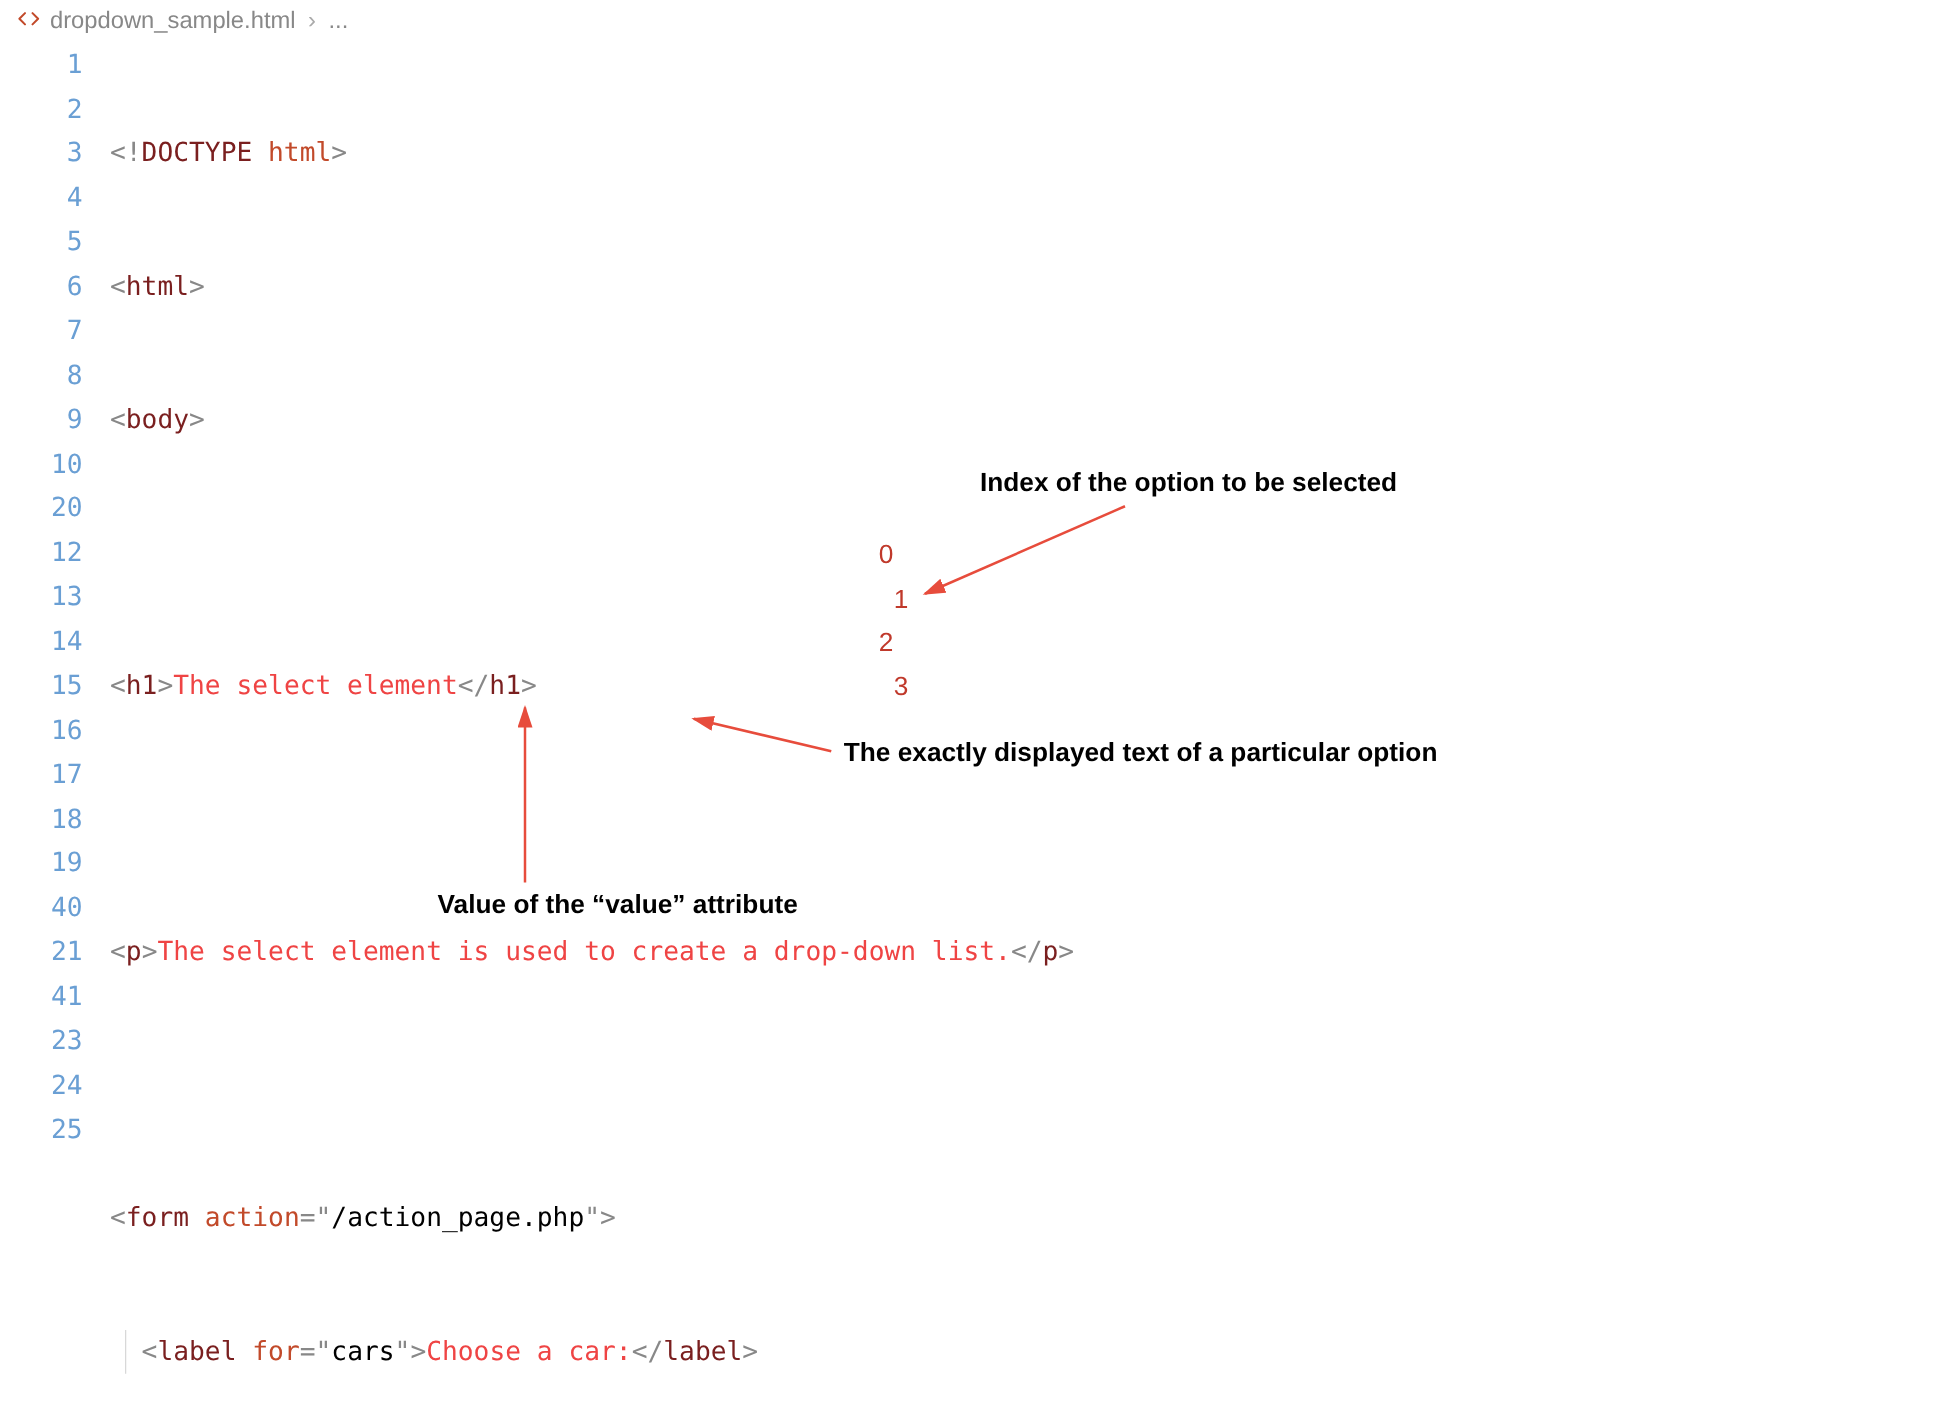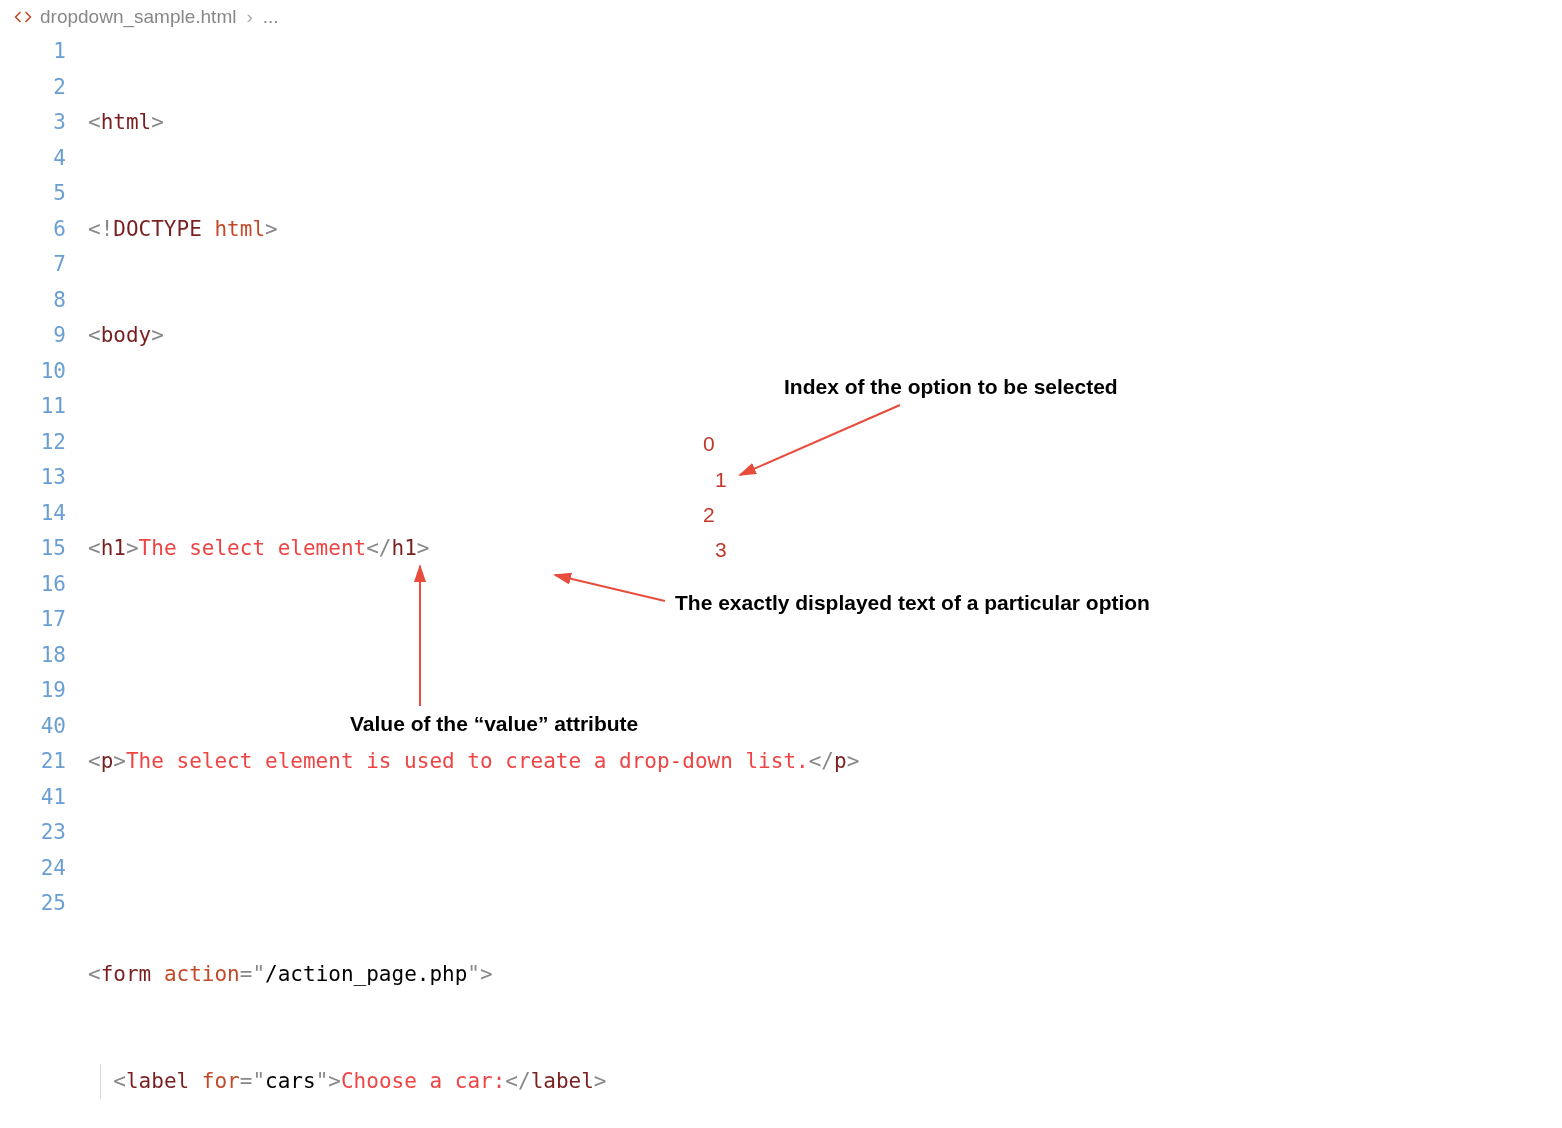--- a/index.html
+++ b/index.html
@@ -11,21 +11,20 @@
     font-size: 21px;
     width: 1562px;
     height: 1128px;
     position: relative;
     overflow: hidden;
   }
 
   
   .breadcrumb {
     display: flex;
-    align-items: center;
     gap: 8px;
     padding: 6px 14px 2px 14px;
     font-family: -apple-system, BlinkMacSystemFont, "Segoe UI", sans-serif;
     font-size: 19px;
     color: #888;
   }
   .breadcrumb .crumb-icon svg { display:block }
   .breadcrumb .crumb-sep { color:#aaa; margin:0 2px }
   .breadcrumb .crumb-file { color:#888 }
   .breadcrumb .crumb-dots { color:#888 }
@@ -114,40 +113,40 @@
     <div>1</div>
     <div>2</div>
     <div>3</div>
     <div>4</div>
     <div>5</div>
     <div>6</div>
     <div>7</div>
     <div>8</div>
     <div>9</div>
     <div>10</div>
-    <div>11</div>
+    <div>20</div>
     <div>12</div>
     <div>13</div>
     <div>14</div>
     <div>15</div>
     <div>16</div>
     <div>17</div>
     <div>18</div>
     <div>19</div>
     <div>40</div>
     <div>21</div>
     <div>41</div>
     <div>23</div>
     <div>24</div>
     <div>25</div>
   </div>
 
   <div class="code">
+    <div class="line"><span class="p">&lt;!</span><span class="doct">DOCTYPE</span><span class="attr"> html</span><span class="p">&gt;</span></div>
     <div class="line"><span class="p">&lt;</span><span class="tag">html</span><span class="p">&gt;</span></div>
-    <div class="line"><span class="p">&lt;!</span><span class="doct">DOCTYPE</span><span class="attr"> html</span><span class="p">&gt;</span></div>
     <div class="line"><span class="p">&lt;</span><span class="tag">body</span><span class="p">&gt;</span></div>
     <div class="line"></div>
     <div class="line"><span class="p">&lt;</span><span class="tag">h1</span><span class="p">&gt;</span><span class="txt">The select element</span><span class="p">&lt;/</span><span class="tag">h1</span><span class="p">&gt;</span></div>
     <div class="line"></div>
     <div class="line"><span class="p">&lt;</span><span class="tag">p</span><span class="p">&gt;</span><span class="txt">The select element is used to create a drop-down list.</span><span class="p">&lt;/</span><span class="tag">p</span><span class="p">&gt;</span></div>
     <div class="line"></div>
     <div class="line"><span class="p">&lt;</span><span class="tag">form</span><span> </span><span class="attr">action</span><span class="p">=</span><span class="p">"</span><span class="str">/action_page.php</span><span class="p">"</span><span class="p">&gt;</span></div>
     <div class="line ig1">  <span class="p">&lt;</span><span class="tag">label</span><span> </span><span class="attr">for</span><span class="p">=</span><span class="p">"</span><span class="str">cars</span><span class="p">"</span><span class="p">&gt;</span><span class="txt">Choose a car:</span><span class="p">&lt;/</span><span class="tag">label</span><span class="p">&gt;</span></div>
     
     

